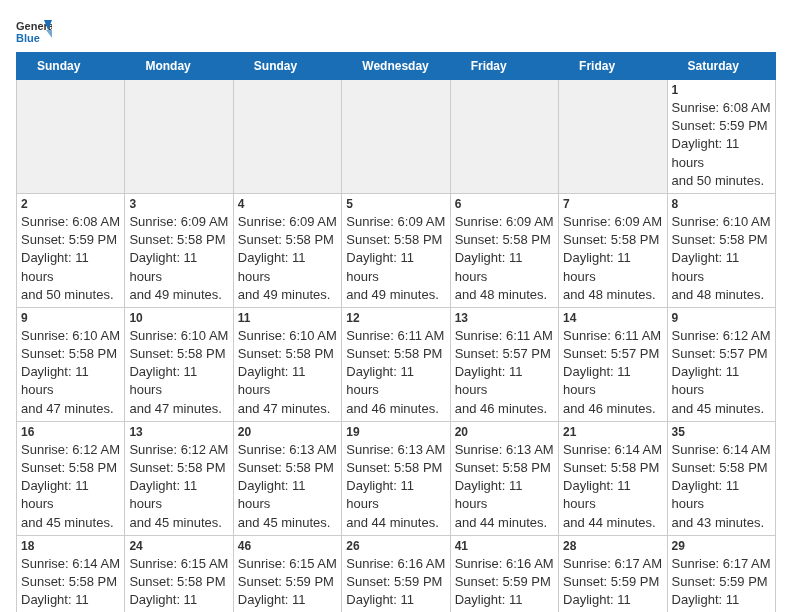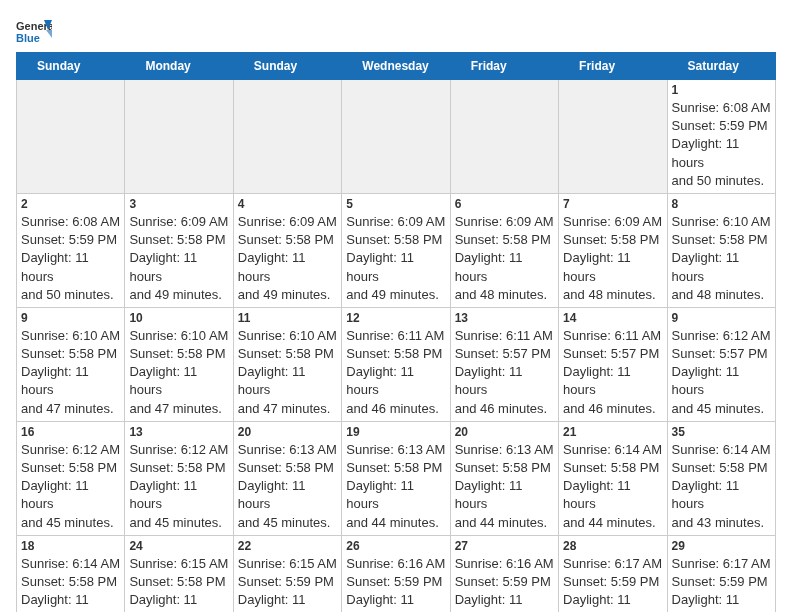--- a/index.html
+++ b/index.html
@@ -286,35 +286,35 @@
 and 43 minutes.</div>
         </td>
         <td>
           <span class="day-number">24</span>
           <div class="day-info" style="white-space: pre-line;">Sunrise: 6:15 AM
 Sunset: 5:58 PM
 Daylight: 11 hours
 and 43 minutes.</div>
         </td>
         <td>
-          <span class="day-number">22</span>
+          <span class="day-number">46</span>
           <div class="day-info" style="white-space: pre-line;">Sunrise: 6:15 AM
 Sunset: 5:59 PM
 Daylight: 11 hours
 and 43 minutes.</div>
         </td>
         <td>
           <span class="day-number">26</span>
           <div class="day-info" style="white-space: pre-line;">Sunrise: 6:16 AM
 Sunset: 5:59 PM
 Daylight: 11 hours
 and 42 minutes.</div>
         </td>
         <td>
-          <span class="day-number">27</span>
+          <span class="day-number">41</span>
           <div class="day-info" style="white-space: pre-line;">Sunrise: 6:16 AM
 Sunset: 5:59 PM
 Daylight: 11 hours
 and 42 minutes.</div>
         </td>
         <td>
           <span class="day-number">28</span>
           <div class="day-info" style="white-space: pre-line;">Sunrise: 6:17 AM
 Sunset: 5:59 PM
 Daylight: 11 hours

